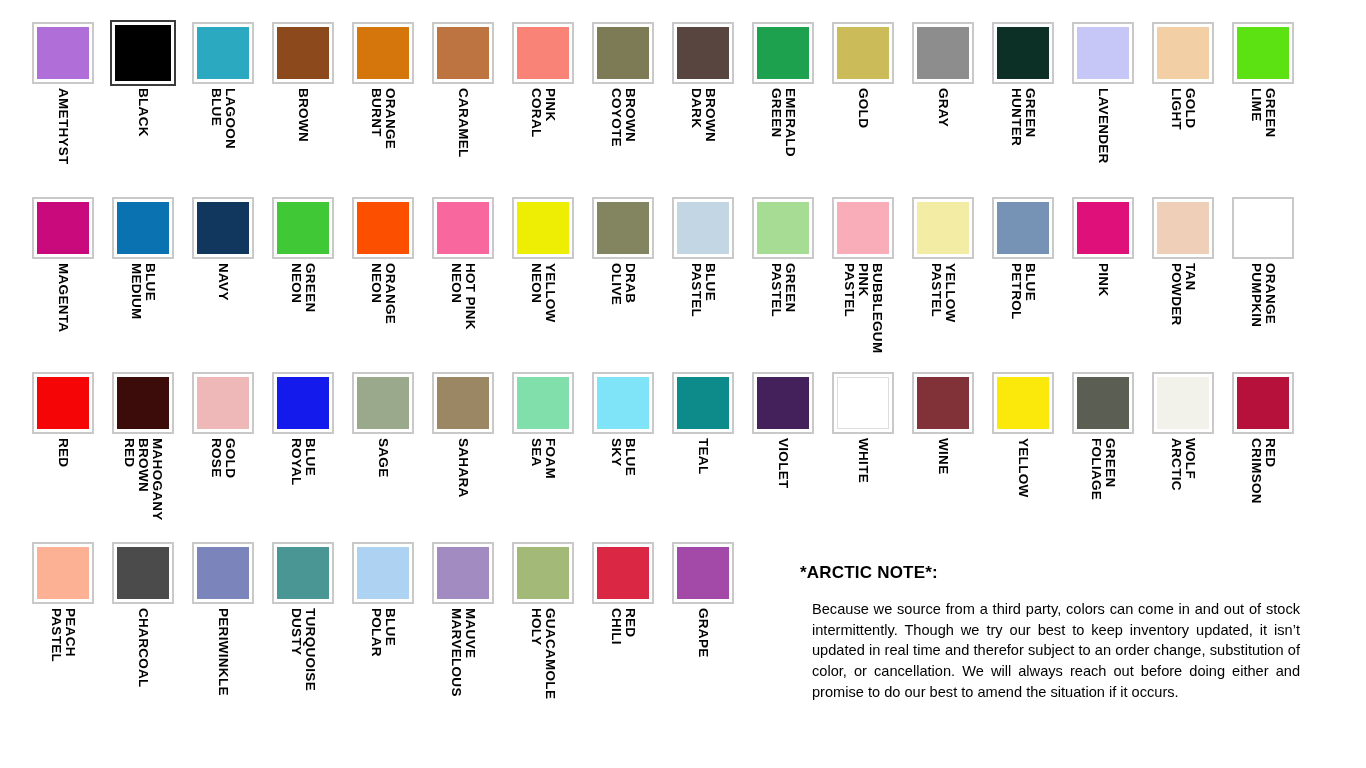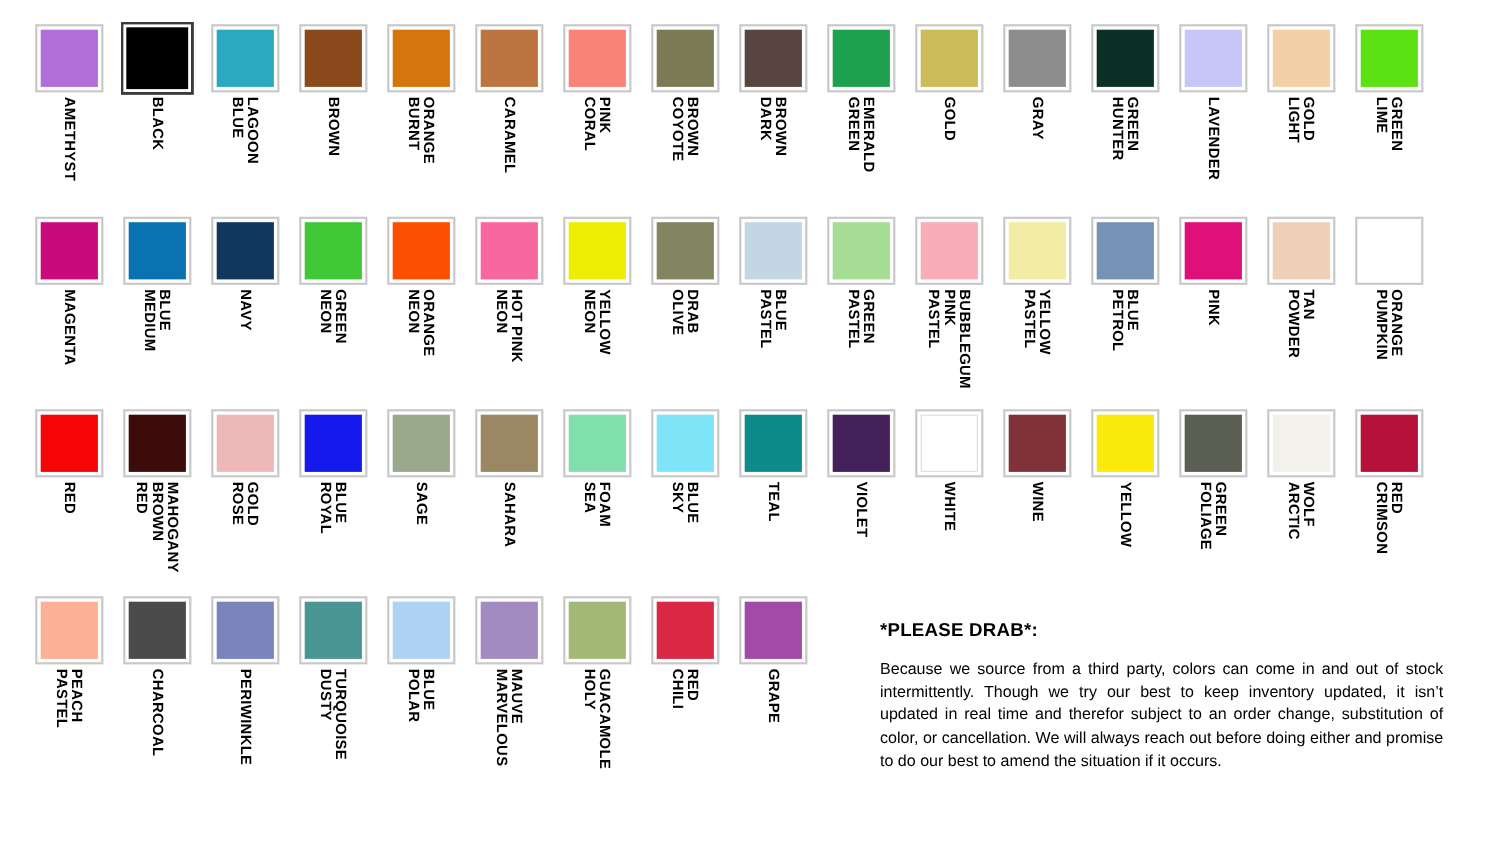--- a/index.html
+++ b/index.html
@@ -113,21 +113,21 @@
     letter-spacing: 0.2px;
     color: #000000;
     margin: 0 0 16px 0;
   }
   .note-body {
     font-family: "Liberation Sans", sans-serif;
     font-size: 14.6px;
     line-height: 1.42;
     color: #000000;
     text-align: justify;
-    margin: 0;
+    margin: 12px;
   }
 </style>
 </head>
 <body>
 
 <div id="chart-root">
 
   <div class="swatch-grid" id="swatch-grid">
       <div class="swatch-row" style="height: 175px;">
         <div class="swatch-cell" title="AMETHYST" style="left: 0px;">
@@ -741,17 +741,17 @@
           <div class="swatch-label">
             <div class="label-rot">
               <span class="lbl-line">GRAPE</span>
             </div>
           </div>
         </div>
       </div>
     </div>
 
   <div class="note-block">
-    <p class="note-title">*PLEASE DRAB*:</p>
+    <p class="note-title">*ARCTIC NOTE*:</p>
     <p class="note-body">Because we source from a third party, colors can come in and out of stock intermittently. Though we try our best to keep inventory updated, it isn’t updated in real time and therefor subject to an order change, substitution of color, or cancellation. We will always reach out before doing either and promise to do our best to amend the situation if it occurs.</p>
   </div>
 
 </div>
 
 </body></html>

